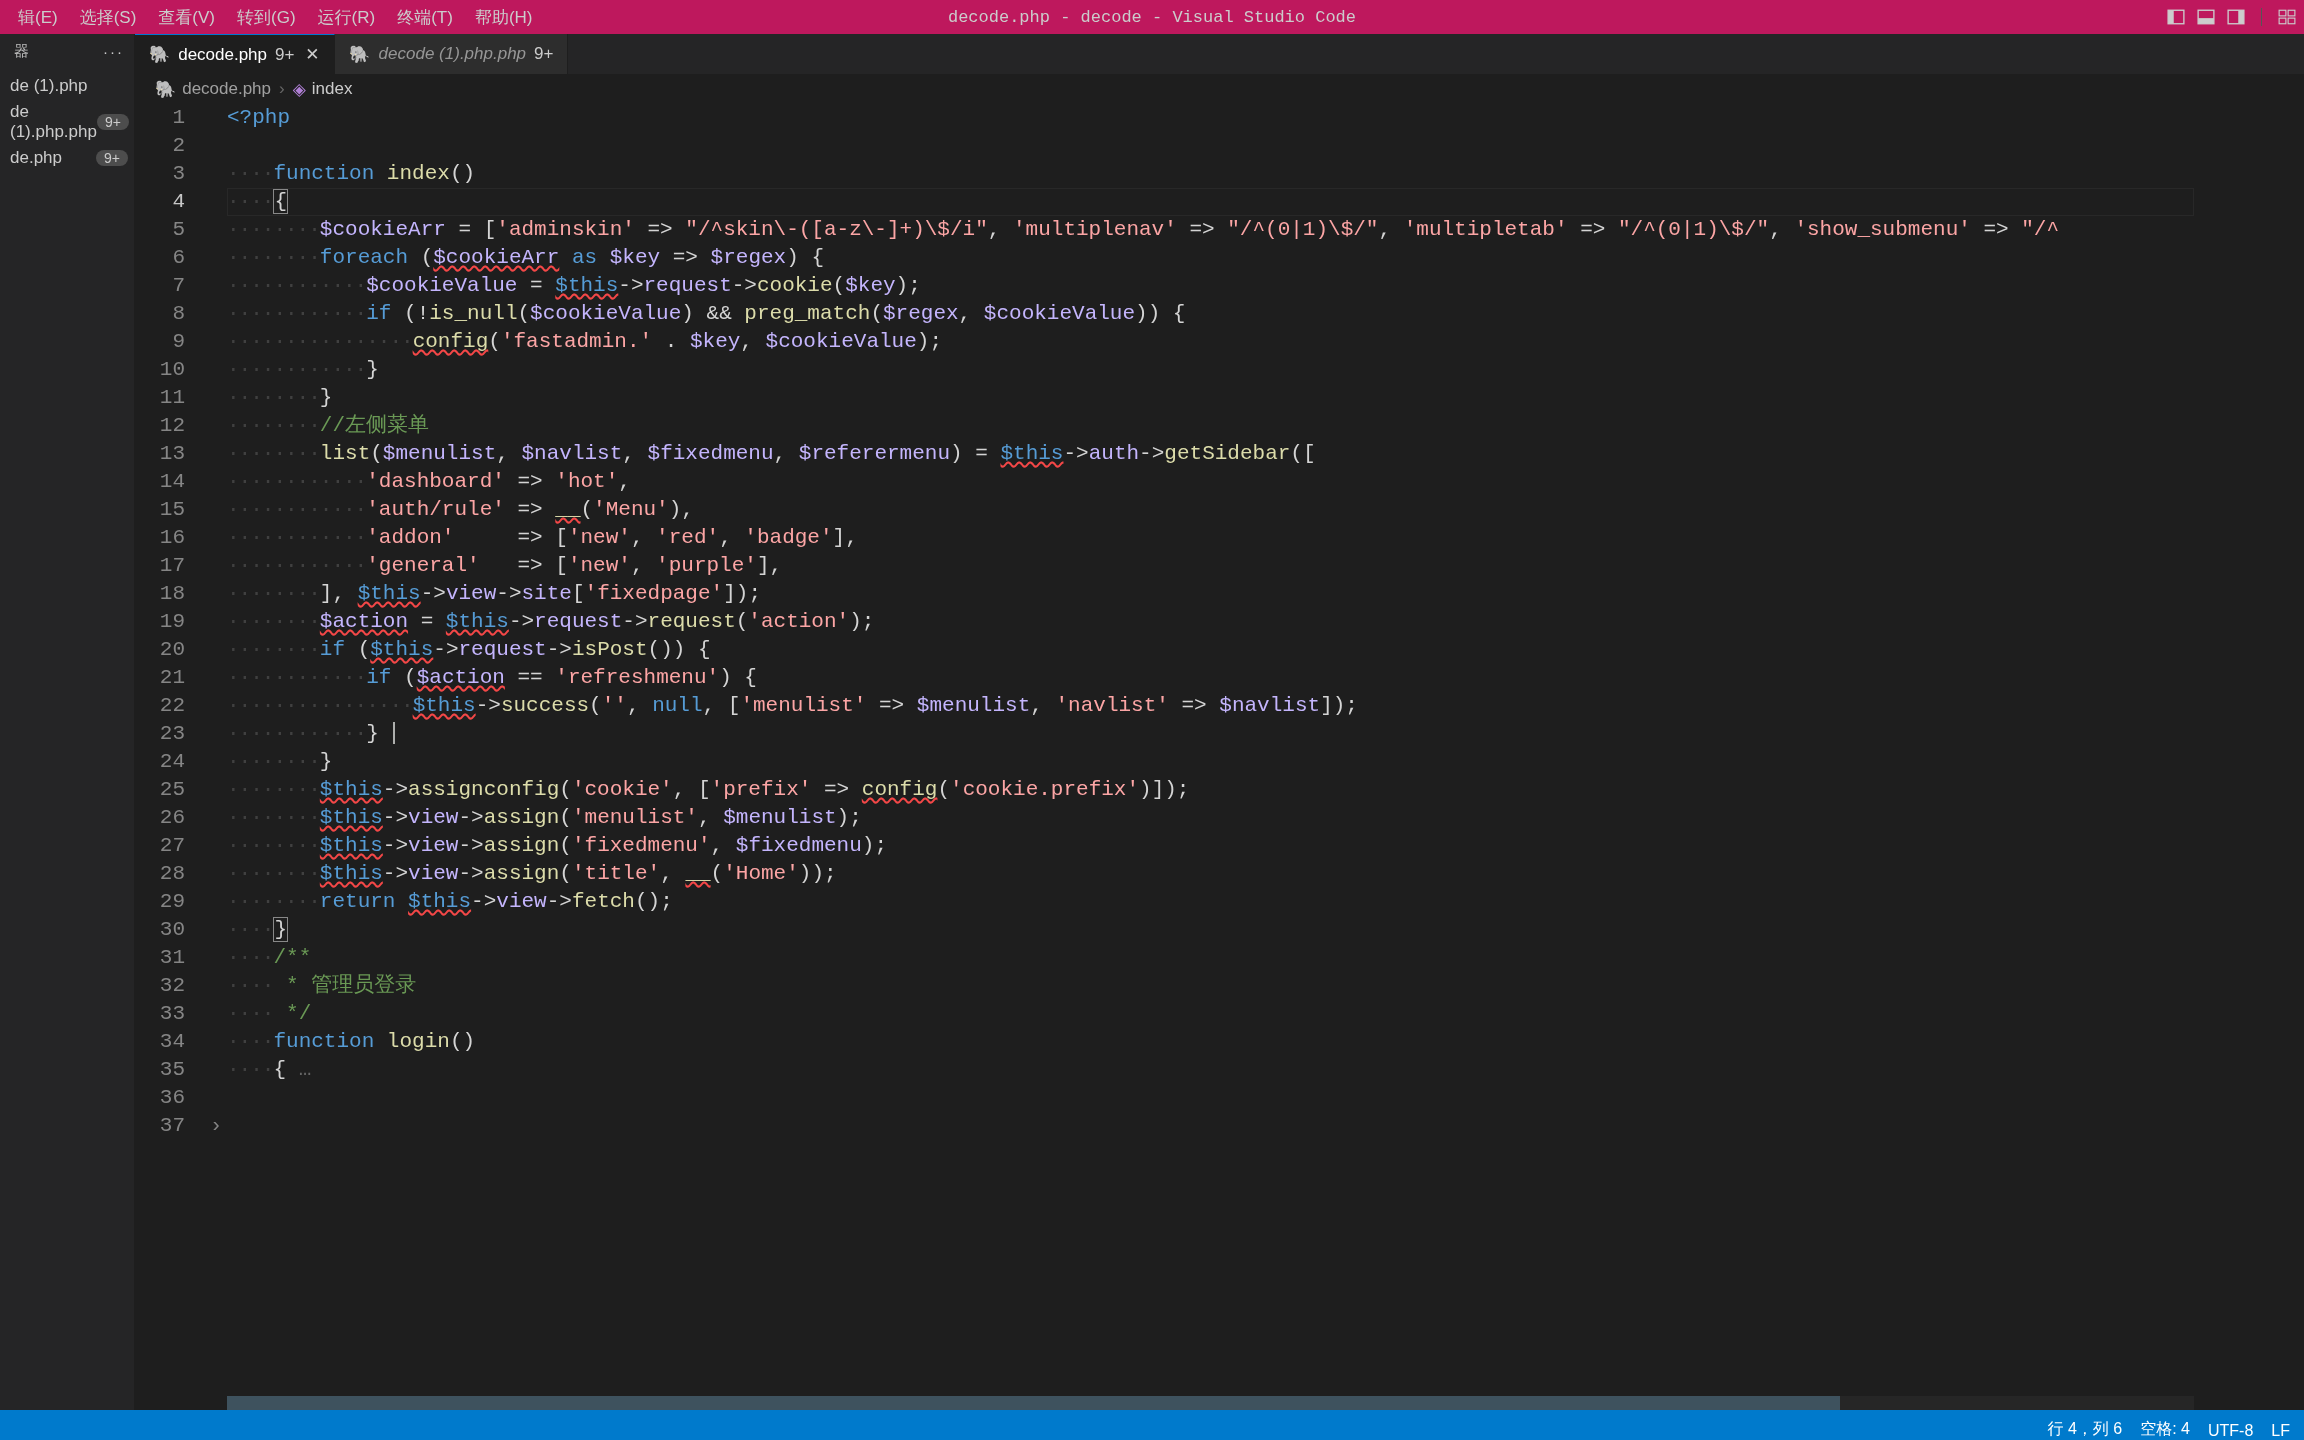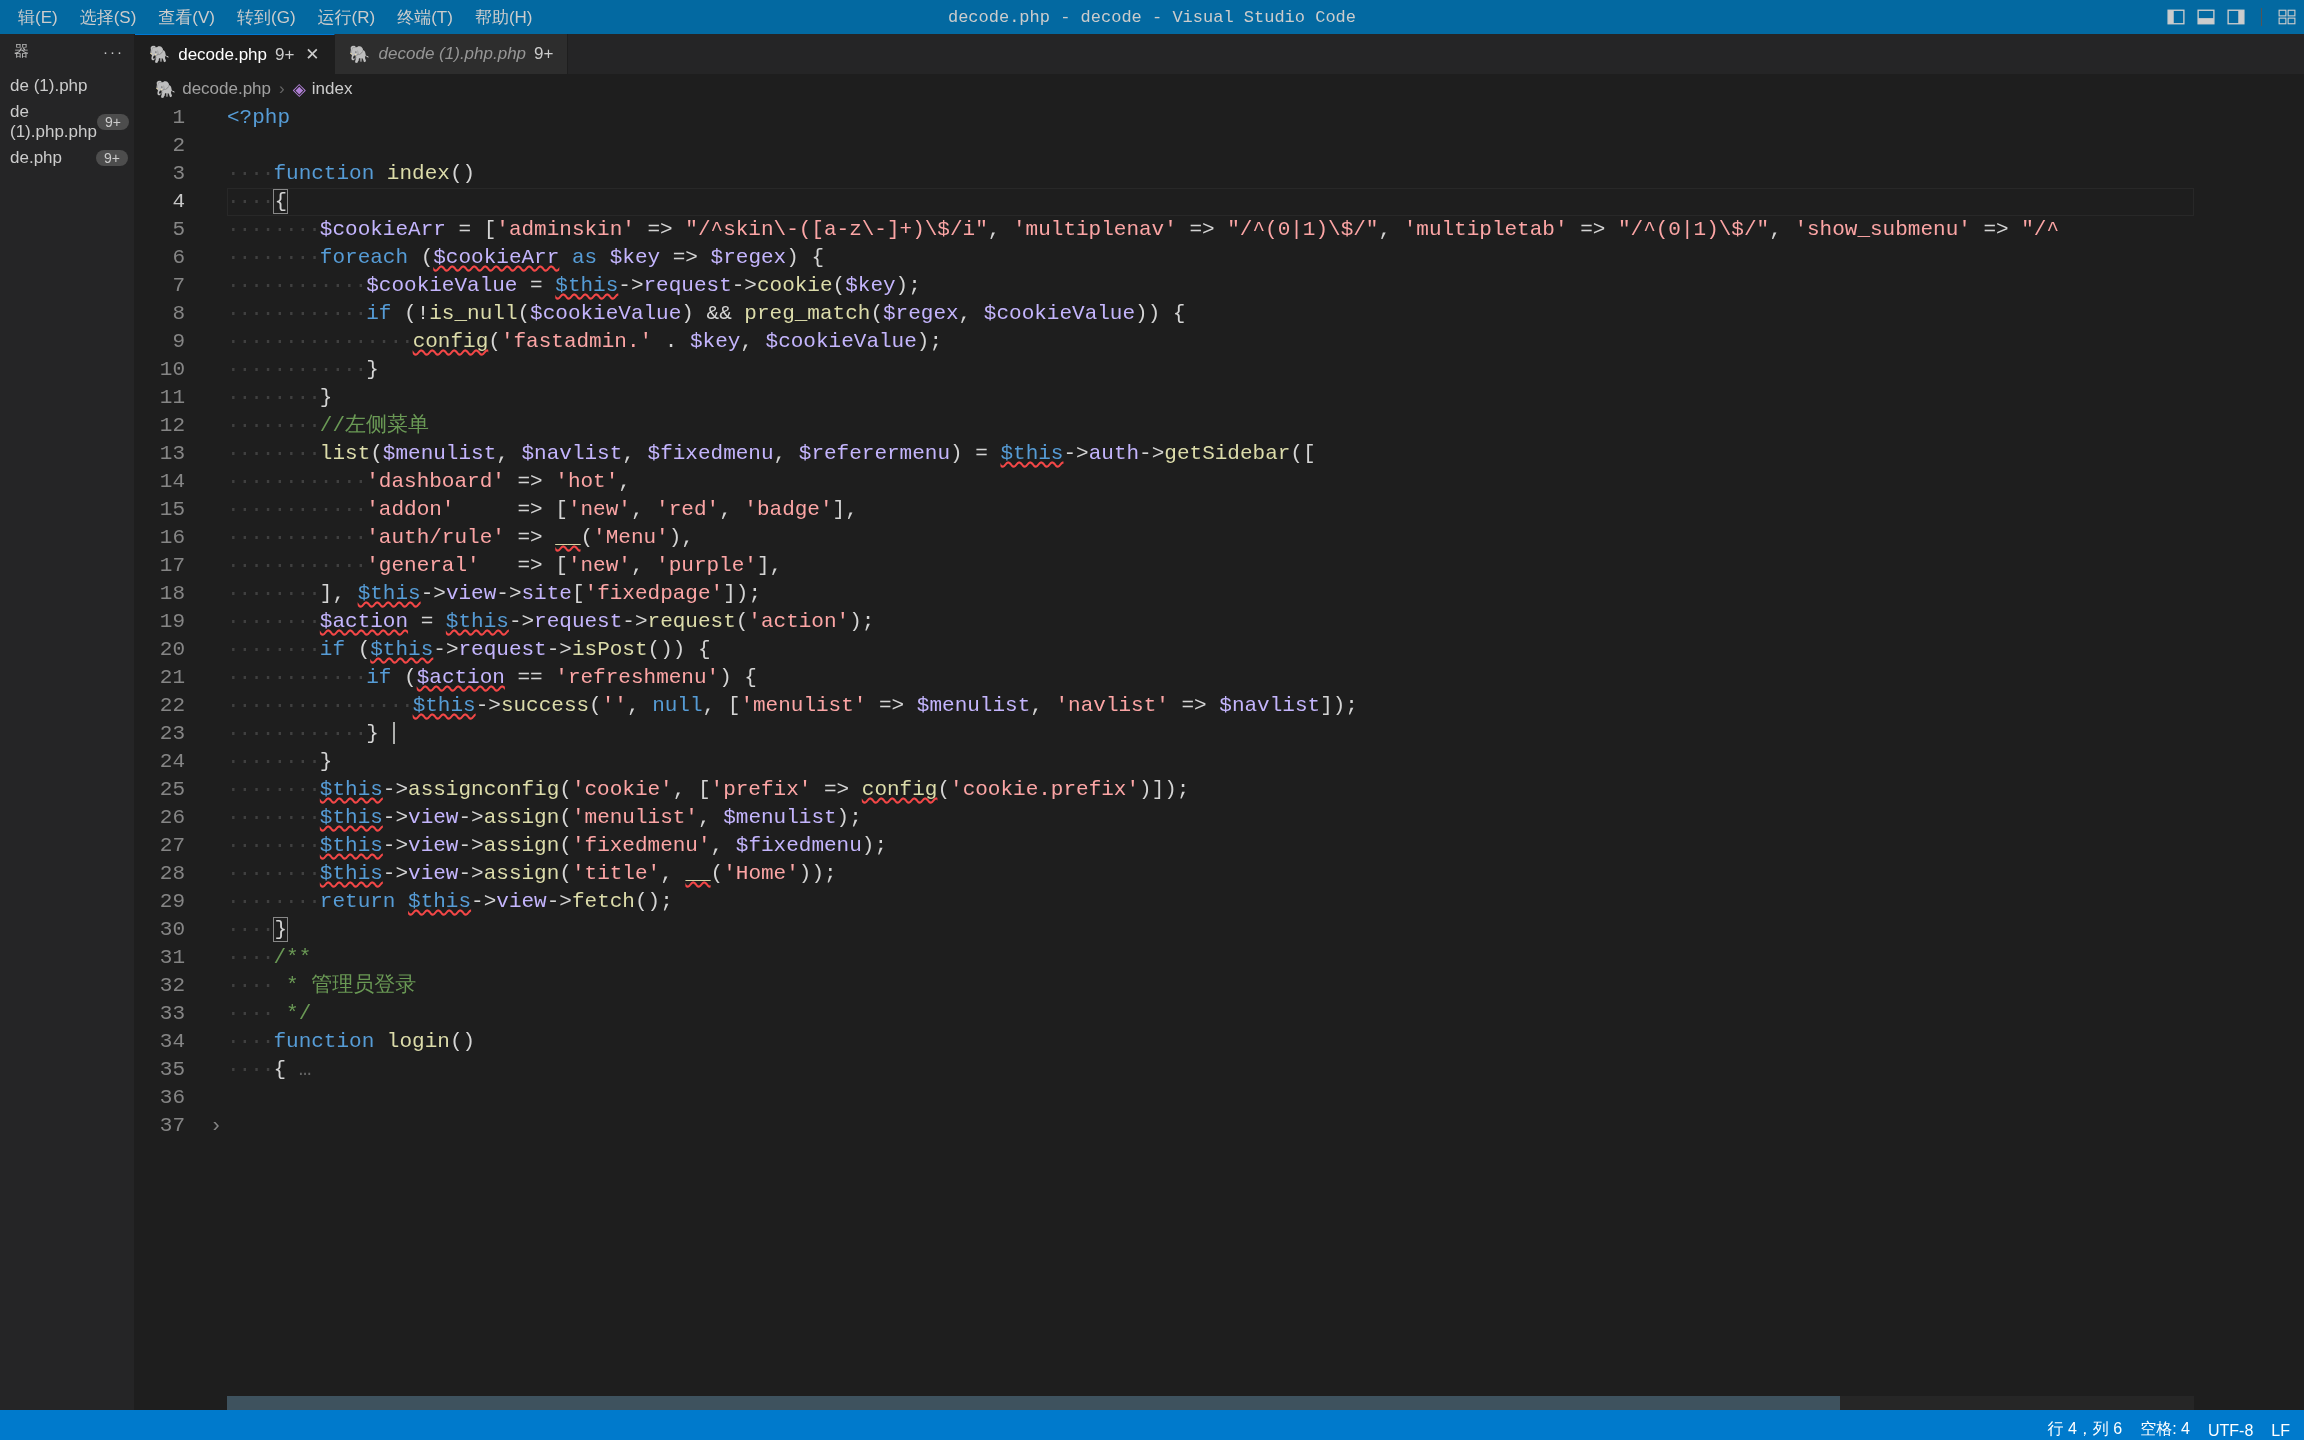--- a/index.html
+++ b/index.html
@@ -7,21 +7,21 @@
   font-family: "Segoe UI", "Microsoft YaHei", sans-serif;
   background: #1e1e1e;
   color: #cccccc;
   width: 2304px;
   height: 1440px;
   overflow: hidden;
   font-size: 18px;
 }
 .menubar {
   height: 34px;
-  background: #0369a1;
+  background: #be185d;
   display: flex;
   align-items: center;
   padding: 0 8px;
   position: relative;
 }
 .menu-items { display: flex; gap: 2px; }
 .menu-item {
   padding: 4px 10px;
   font-size: 17px;
   color: #cccccc;
@@ -373,22 +373,22 @@
         <div class="code-line"><span class="dots">········</span><span class="var">$cookieArr</span><span class="pl"> = [</span><span class="str">'adminskin'</span><span class="pl"> =&gt; </span><span class="str">"/^skin\-([a-z\-]+)\$/i"</span><span class="pl">, </span><span class="str">'multiplenav'</span><span class="pl"> =&gt; </span><span class="str">"/^(0|1)\$/"</span><span class="pl">, </span><span class="str">'multipletab'</span><span class="pl"> =&gt; </span><span class="str">"/^(0|1)\$/"</span><span class="pl">, </span><span class="str">'show_submenu'</span><span class="pl"> =&gt; </span><span class="str">"/^</span></div>
         <div class="code-line"><span class="dots">········</span><span class="kw">foreach</span><span class="pl"> (</span><span class="var err">$cookieArr</span><span class="pl"> </span><span class="kw">as</span><span class="pl"> </span><span class="var">$key</span><span class="pl"> =&gt; </span><span class="var">$regex</span><span class="pl">) {</span></div>
         <div class="code-line"><span class="dots">············</span><span class="var">$cookieValue</span><span class="pl"> = </span><span class="this err">$this</span><span class="pl">-&gt;</span><span class="var">request</span><span class="pl">-&gt;</span><span class="fn">cookie</span><span class="pl">(</span><span class="var">$key</span><span class="pl">);</span></div>
         <div class="code-line"><span class="dots">············</span><span class="kw">if</span><span class="pl"> (!</span><span class="fn">is_null</span><span class="pl">(</span><span class="var">$cookieValue</span><span class="pl">) &amp;&amp; </span><span class="fn">preg_match</span><span class="pl">(</span><span class="var">$regex</span><span class="pl">, </span><span class="var">$cookieValue</span><span class="pl">)) {</span></div>
         <div class="code-line"><span class="dots">················</span><span class="fn err">config</span><span class="pl">(</span><span class="str">'fastadmin.'</span><span class="pl"> . </span><span class="var">$key</span><span class="pl">, </span><span class="var">$cookieValue</span><span class="pl">);</span></div>
         <div class="code-line"><span class="dots">············</span><span class="pl">}</span></div>
         <div class="code-line"><span class="dots">········</span><span class="pl">}</span></div>
         <div class="code-line"><span class="dots">········</span><span class="cmt">//左侧菜单</span></div>
         <div class="code-line"><span class="dots">········</span><span class="fn">list</span><span class="pl">(</span><span class="var">$menulist</span><span class="pl">, </span><span class="var">$navlist</span><span class="pl">, </span><span class="var">$fixedmenu</span><span class="pl">, </span><span class="var">$referermenu</span><span class="pl">) = </span><span class="this err">$this</span><span class="pl">-&gt;</span><span class="var">auth</span><span class="pl">-&gt;</span><span class="fn">getSidebar</span><span class="pl">([</span></div>
         <div class="code-line"><span class="dots">············</span><span class="str">'dashboard'</span><span class="pl"> =&gt; </span><span class="str">'hot'</span><span class="pl">,</span></div>
+        <div class="code-line"><span class="dots">············</span><span class="str">'auth/rule'</span><span class="pl"> =&gt; </span><span class="fn err">__</span><span class="pl">(</span><span class="str">'Menu'</span><span class="pl">),</span></div>
         <div class="code-line"><span class="dots">············</span><span class="str">'addon'</span><span class="pl">     =&gt; [</span><span class="str">'new'</span><span class="pl">, </span><span class="str">'red'</span><span class="pl">, </span><span class="str">'badge'</span><span class="pl">],</span></div>
-        <div class="code-line"><span class="dots">············</span><span class="str">'auth/rule'</span><span class="pl"> =&gt; </span><span class="fn err">__</span><span class="pl">(</span><span class="str">'Menu'</span><span class="pl">),</span></div>
         <div class="code-line"><span class="dots">············</span><span class="str">'general'</span><span class="pl">   =&gt; [</span><span class="str">'new'</span><span class="pl">, </span><span class="str">'purple'</span><span class="pl">],</span></div>
         <div class="code-line"><span class="dots">········</span><span class="pl">], </span><span class="this err">$this</span><span class="pl">-&gt;</span><span class="var">view</span><span class="pl">-&gt;</span><span class="var">site</span><span class="pl">[</span><span class="str">'fixedpage'</span><span class="pl">]);</span></div>
         <div class="code-line"><span class="dots">········</span><span class="var err">$action</span><span class="pl"> = </span><span class="this err">$this</span><span class="pl">-&gt;</span><span class="var">request</span><span class="pl">-&gt;</span><span class="fn">request</span><span class="pl">(</span><span class="str">'action'</span><span class="pl">);</span></div>
         <div class="code-line"><span class="dots">········</span><span class="kw">if</span><span class="pl"> (</span><span class="this err">$this</span><span class="pl">-&gt;</span><span class="var">request</span><span class="pl">-&gt;</span><span class="fn">isPost</span><span class="pl">()) {</span></div>
         <div class="code-line"><span class="dots">············</span><span class="kw">if</span><span class="pl"> (</span><span class="var err">$action</span><span class="pl"> == </span><span class="str">'refreshmenu'</span><span class="pl">) {</span></div>
         <div class="code-line"><span class="dots">················</span><span class="this err">$this</span><span class="pl">-&gt;</span><span class="fn">success</span><span class="pl">(</span><span class="str">''</span><span class="pl">, </span><span class="kw">null</span><span class="pl">, [</span><span class="str">'menulist'</span><span class="pl"> =&gt; </span><span class="var">$menulist</span><span class="pl">, </span><span class="str">'navlist'</span><span class="pl"> =&gt; </span><span class="var">$navlist</span><span class="pl">]);</span></div>
         <div class="code-line"><span class="dots">············</span><span class="pl">} </span><span class="cursor"></span></div>
         <div class="code-line"><span class="dots">········</span><span class="pl">}</span></div>
         <div class="code-line"><span class="dots">········</span><span class="this err">$this</span><span class="pl">-&gt;</span><span class="fn">assignconfig</span><span class="pl">(</span><span class="str">'cookie'</span><span class="pl">, [</span><span class="str">'prefix'</span><span class="pl"> =&gt; </span><span class="fn err">config</span><span class="pl">(</span><span class="str">'cookie.prefix'</span><span class="pl">)]);</span></div>
         <div class="code-line"><span class="dots">········</span><span class="this err">$this</span><span class="pl">-&gt;</span><span class="var">view</span><span class="pl">-&gt;</span><span class="fn">assign</span><span class="pl">(</span><span class="str">'menulist'</span><span class="pl">, </span><span class="var">$menulist</span><span class="pl">);</span></div>

